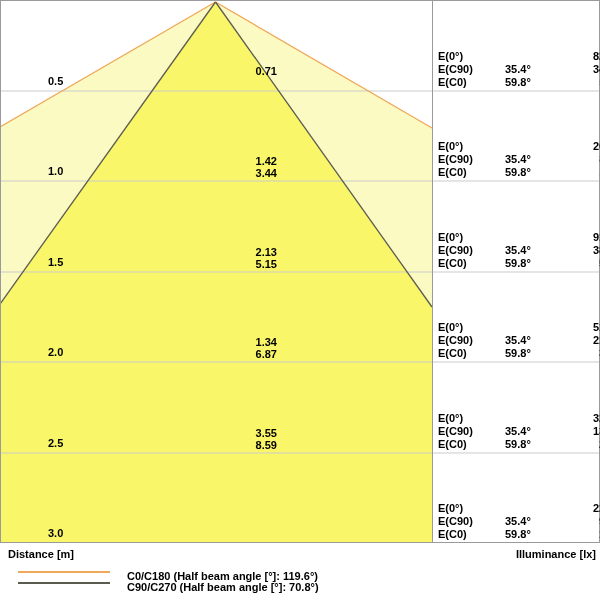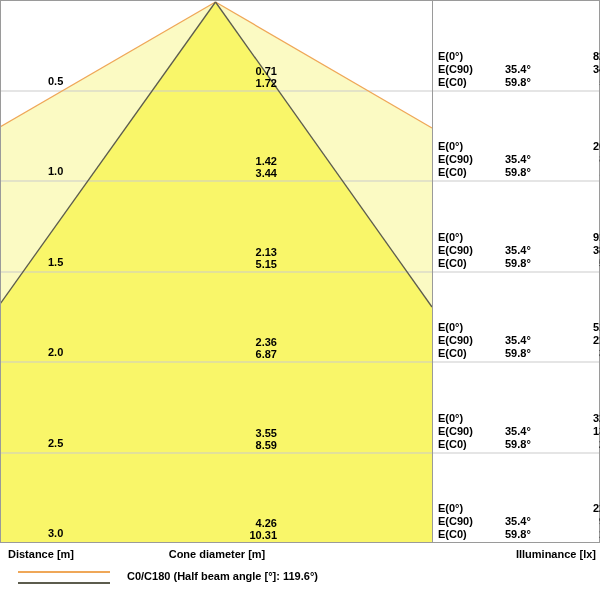--- a/index.html
+++ b/index.html
@@ -57,41 +57,36 @@
 
   <div class="abs dist-label" style="top:75px">0.5</div>
   <div class="abs dist-label" style="top:165px">1.0</div>
   <div class="abs dist-label" style="top:256px">1.5</div>
   <div class="abs dist-label" style="top:346px">2.0</div>
   <div class="abs dist-label" style="top:437px">2.5</div>
   <div class="abs dist-label" style="top:527px">3.0</div>
 
   <div class="abs diam-pair" style="top:65px">
     <div>0.71</div>
-    <div>1.72</div>
   </div>
   <div class="abs diam-pair" style="top:155px">
     <div>1.42</div>
     <div>3.44</div>
   </div>
   <div class="abs diam-pair" style="top:246px">
     <div>2.13</div>
     <div>5.15</div>
   </div>
   <div class="abs diam-pair" style="top:336px">
-    <div>2.36</div>
+    <div>1.34</div>
     <div>6.87</div>
   </div>
   <div class="abs diam-pair" style="top:427px">
     <div>3.55</div>
     <div>8.59</div>
-  </div>
-  <div class="abs diam-pair" style="top:517px">
-    <div>4.26</div>
-    <div>10.31</div>
   </div>
 
   <div class="abs illum-band" style="top:50px">
     <div>E(0°)</div>
       <div></div>
       <div class="val">8233</div>
     <div>E(C90)</div>
       <div>35.4°</div>
       <div class="val">3479</div>
     <div>E(C0)</div>
@@ -148,24 +143,24 @@
       <div class="val">229</div>
     <div>E(C90)</div>
       <div>35.4°</div>
       <div class="val">97</div>
     <div>E(C0)</div>
       <div>59.8°</div>
       <div class="val">15</div>
   </div>
 
   <div class="abs axis-label axis-distance">Distance [m]</div>
-  <div class="abs axis-label axis-cone">Cone diameter [m]</div>
   <div class="abs axis-label axis-illum">Illuminance [lx]</div>
 
   <div class="abs legend-row" style="top:571px">
     <span class="legend-line c0"></span>
     <span>C0/C180 (Half beam angle [°]: 119.6°)</span>
   </div>
   <div class="abs legend-row" style="top:582px">
     <span class="legend-line c90"></span>
+    <span>C90/C270 (Half beam angle [°]: 70.8°)</span>
   </div>
 
 </div>
 
 </body></html>

